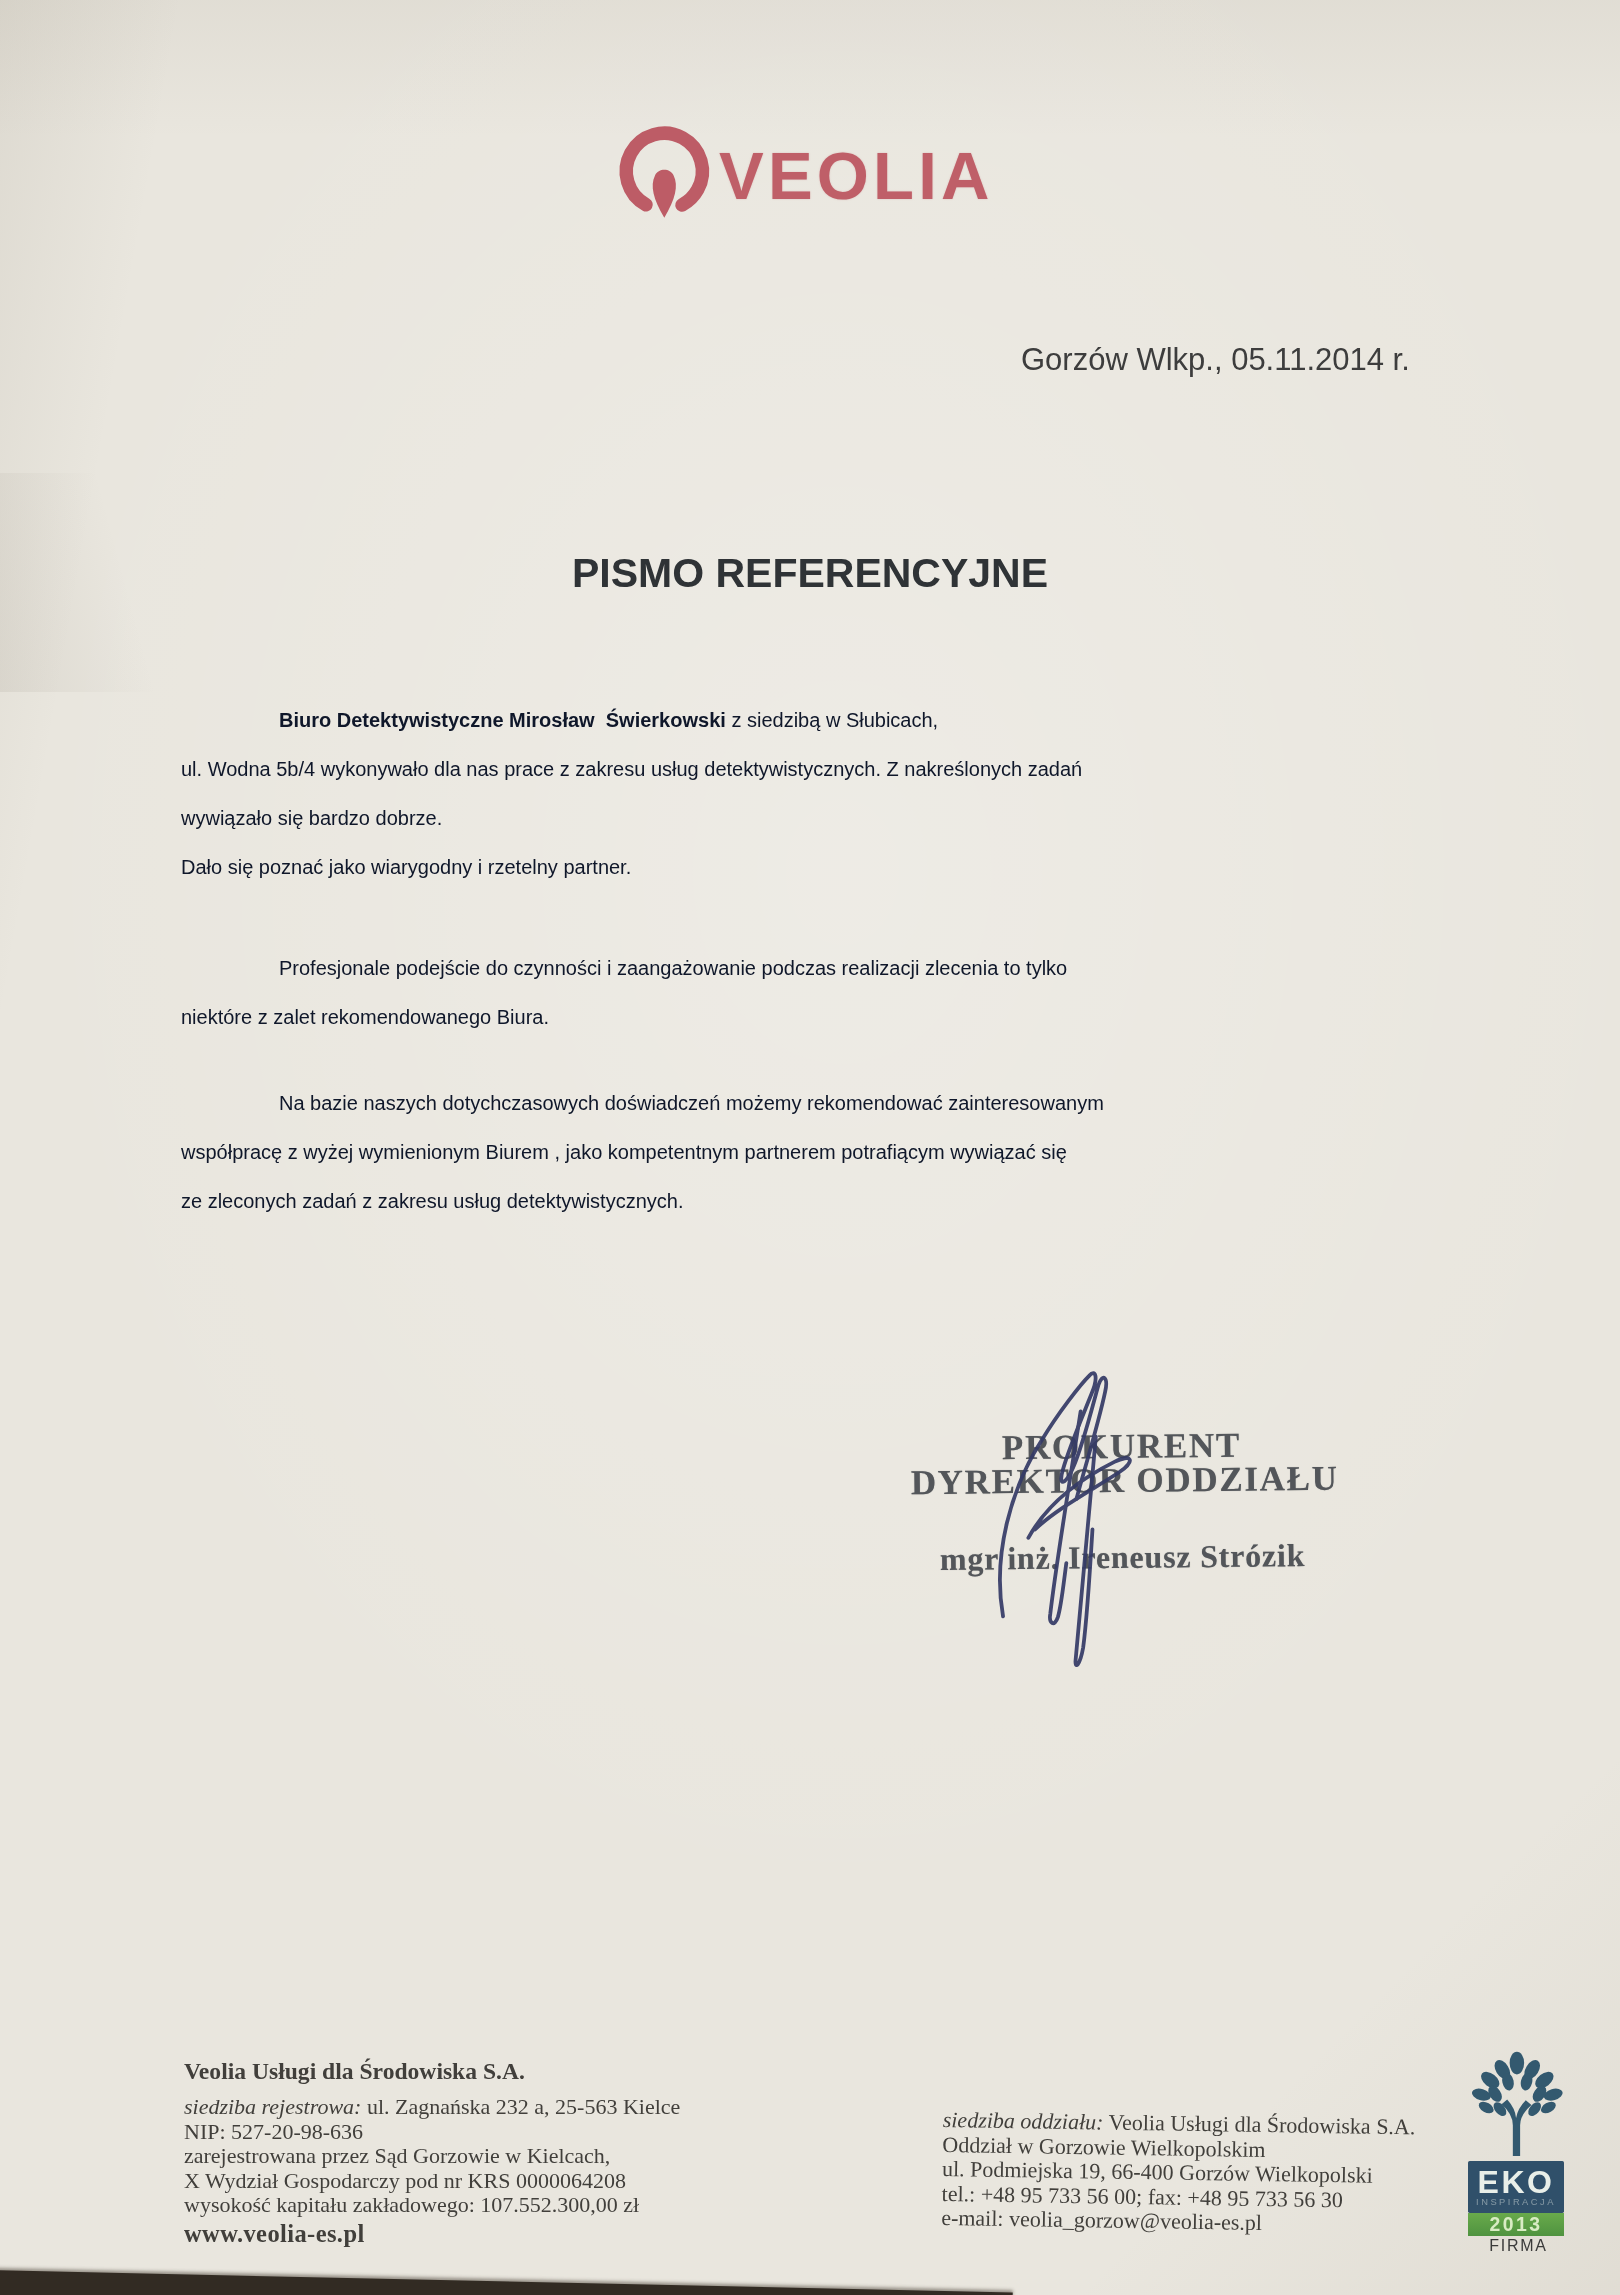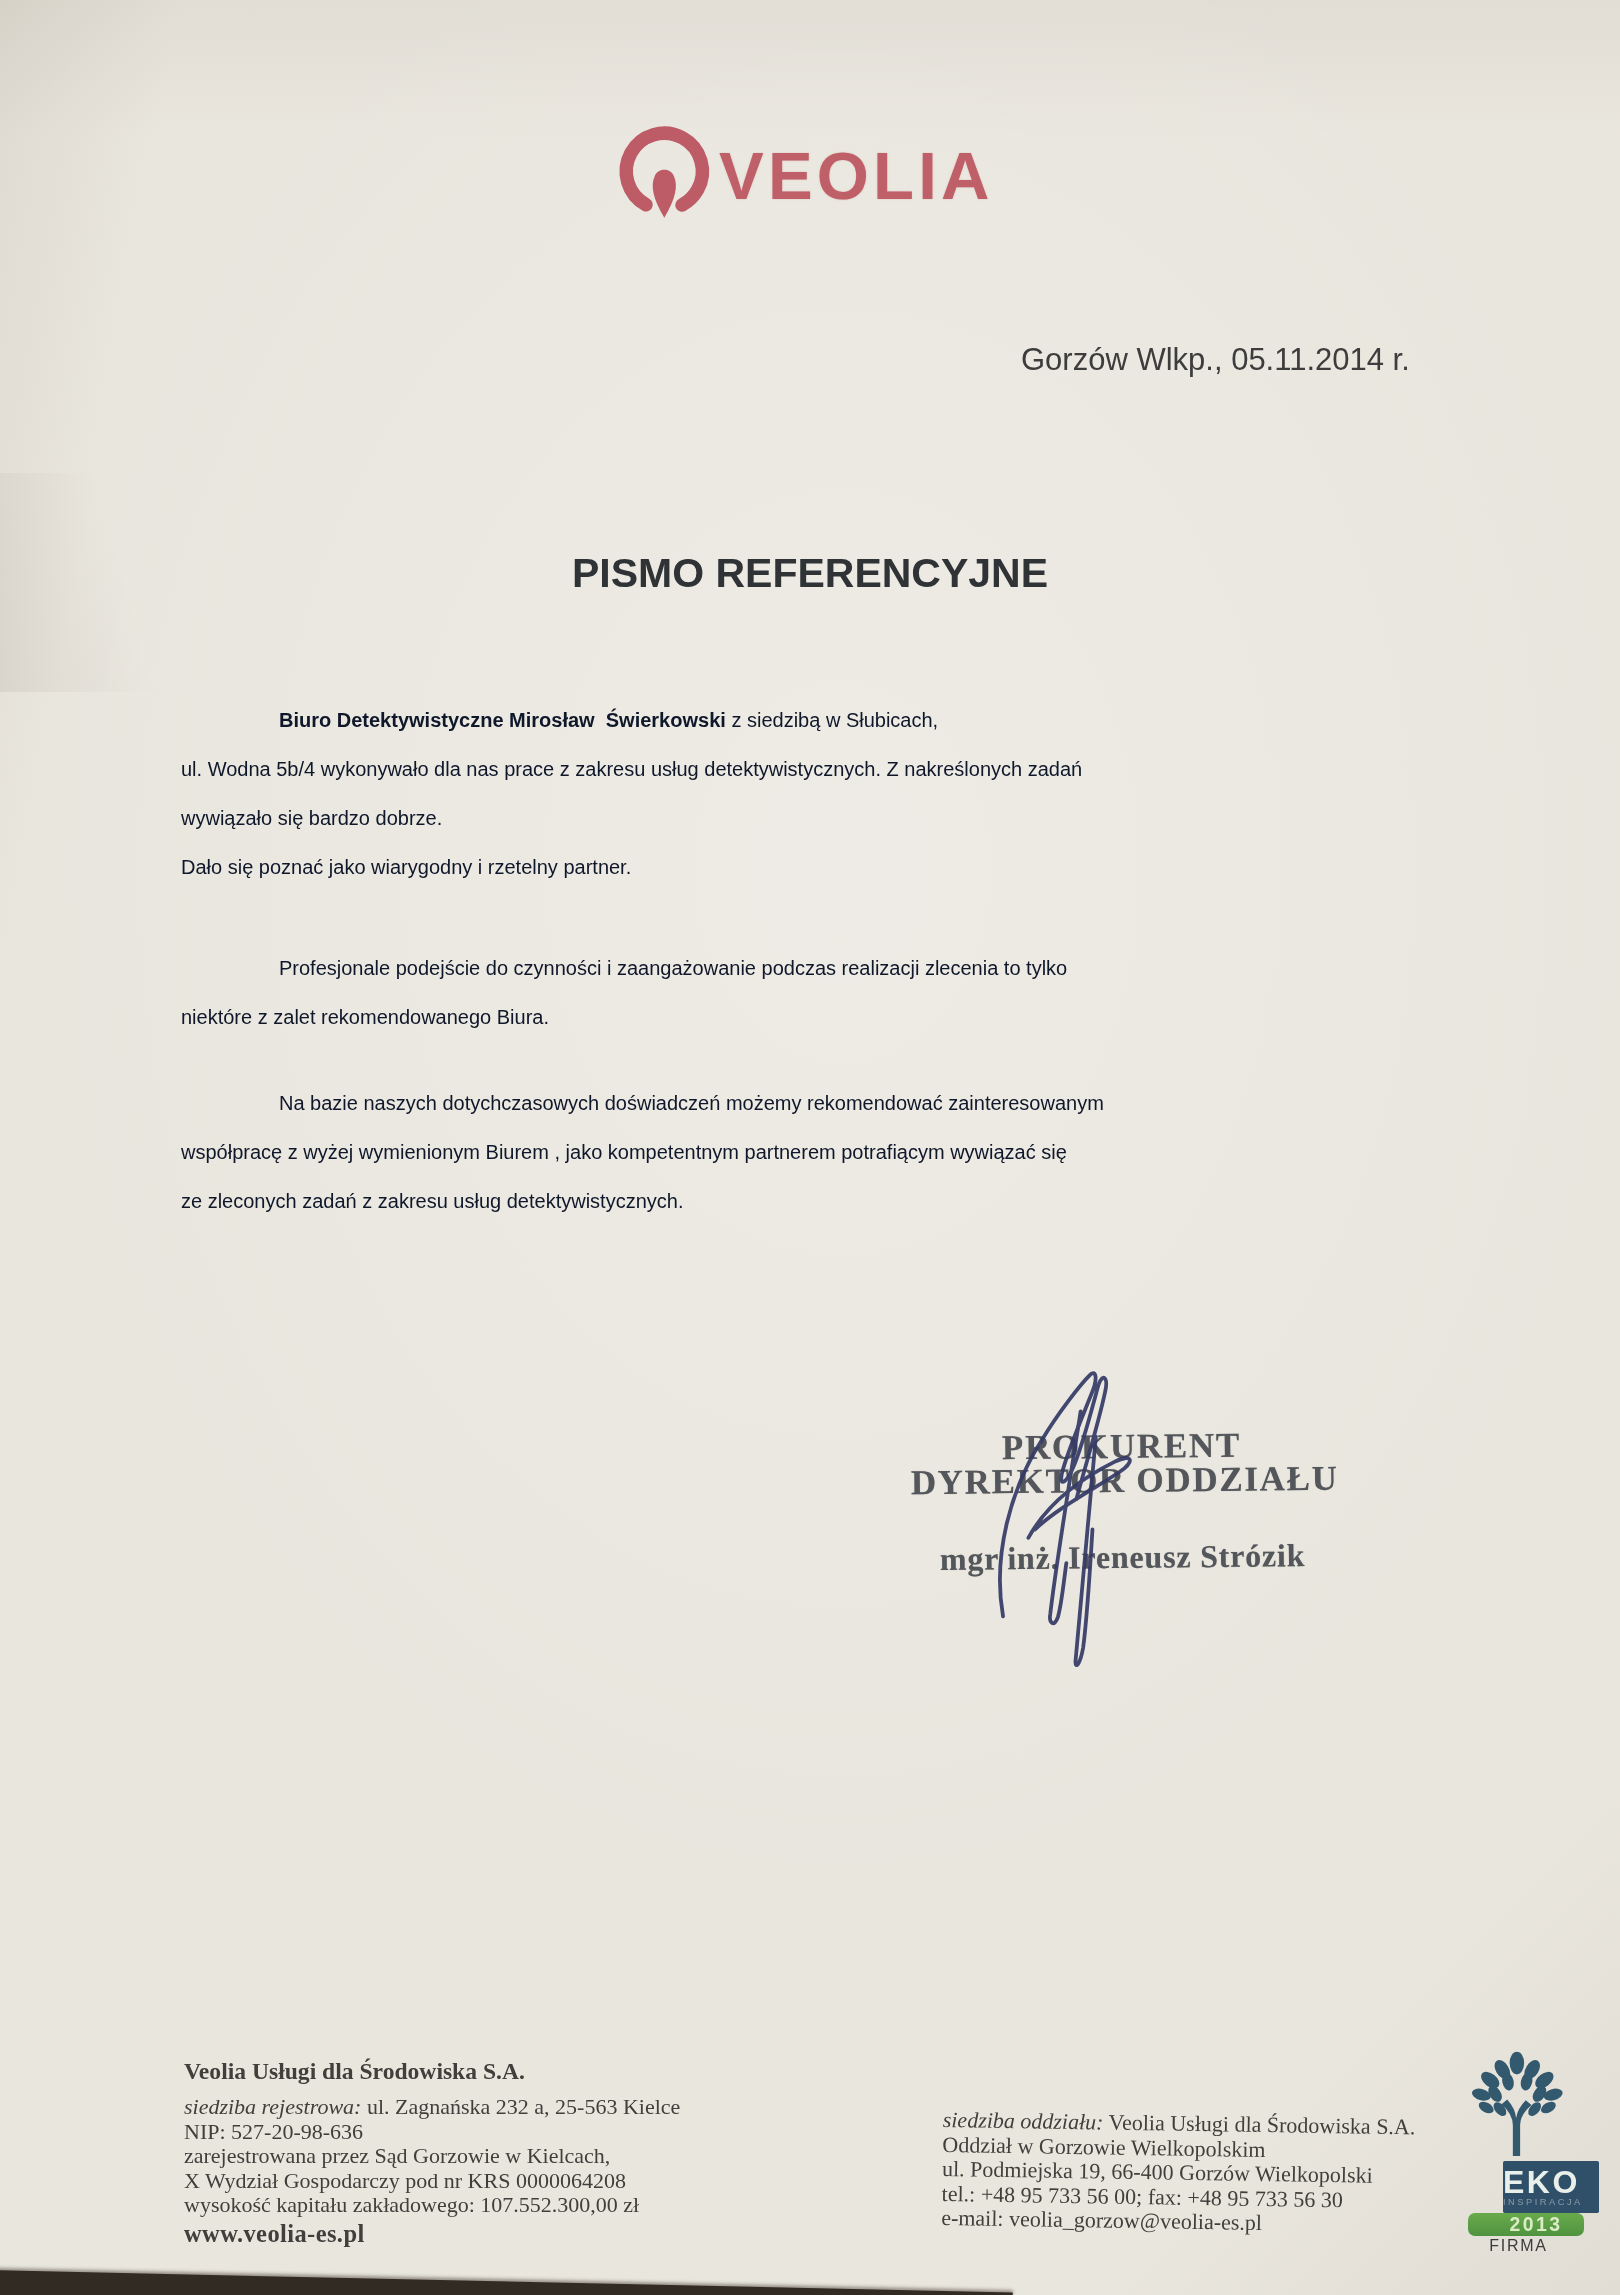--- a/index.html
+++ b/index.html
@@ -44,27 +44,27 @@
   .foot{position:absolute;font-family:"Liberation Serif",serif;color:#413f3b;}
   .foot .co{font-weight:bold;font-size:23.6px;margin-bottom:10px;white-space:pre;}
   .foot .ln{font-size:22px;line-height:24.5px;white-space:pre;}
   .foot .it{font-style:italic;}
   .foot .web{font-weight:bold;font-size:24.5px;margin-top:2px;letter-spacing:0.4px;white-space:pre;}
   #footL{left:184px;top:2058px;width:591px;}
   #footR{left:943px;top:2108px;width:557px;transform:rotate(0.9deg);transform-origin:left top;}
   
   .eko{position:absolute;left:1468px;top:2051px;width:101px;text-align:center;}
   .eko-box{margin-top:1.7px;width:96px;height:52px;background:#30506a;border-radius:1.7px;
-       color:#e9efe9;display:flex;flex-direction:column;align-items:flex-start;justify-content:center;margin-left:35px;}
+       color:#e9efe9;display:flex;flex-direction:column;align-items:center;justify-content:center;}
   .eko-box .eko-word{font-size:32px;font-weight:bold;letter-spacing:2.5px;line-height:30px;
        font-family:"Liberation Sans",sans-serif;}
   .eko-box .eko-sub{font-size:9.3px;letter-spacing:2.5px;opacity:0.45;line-height:10px;}
   .eko-year{width:96px;height:23px;background:linear-gradient(180deg,#69aa4b,#4f9340);
        color:#d9ecc4;font-size:19.4px;font-weight:bold;letter-spacing:2.5px;line-height:23px;
-       border-radius:7px;padding-left:20px;}
+       border-radius:0;}
   .eko-firma{font-size:16px;color:#3a3a3a;letter-spacing:1.7px;margin-top:1.7px;
        font-family:"Liberation Sans",sans-serif;}
   
   .desk{position:absolute;left:-17px;top:2270px;width:1030px;height:51px;background:#322b23;
        transform:rotate(1.25deg);transform-origin:left top;
        box-shadow:0 -2.5px 3.4px rgba(60,50,40,0.45);}
 </style>
 </head>
 <body>
 

